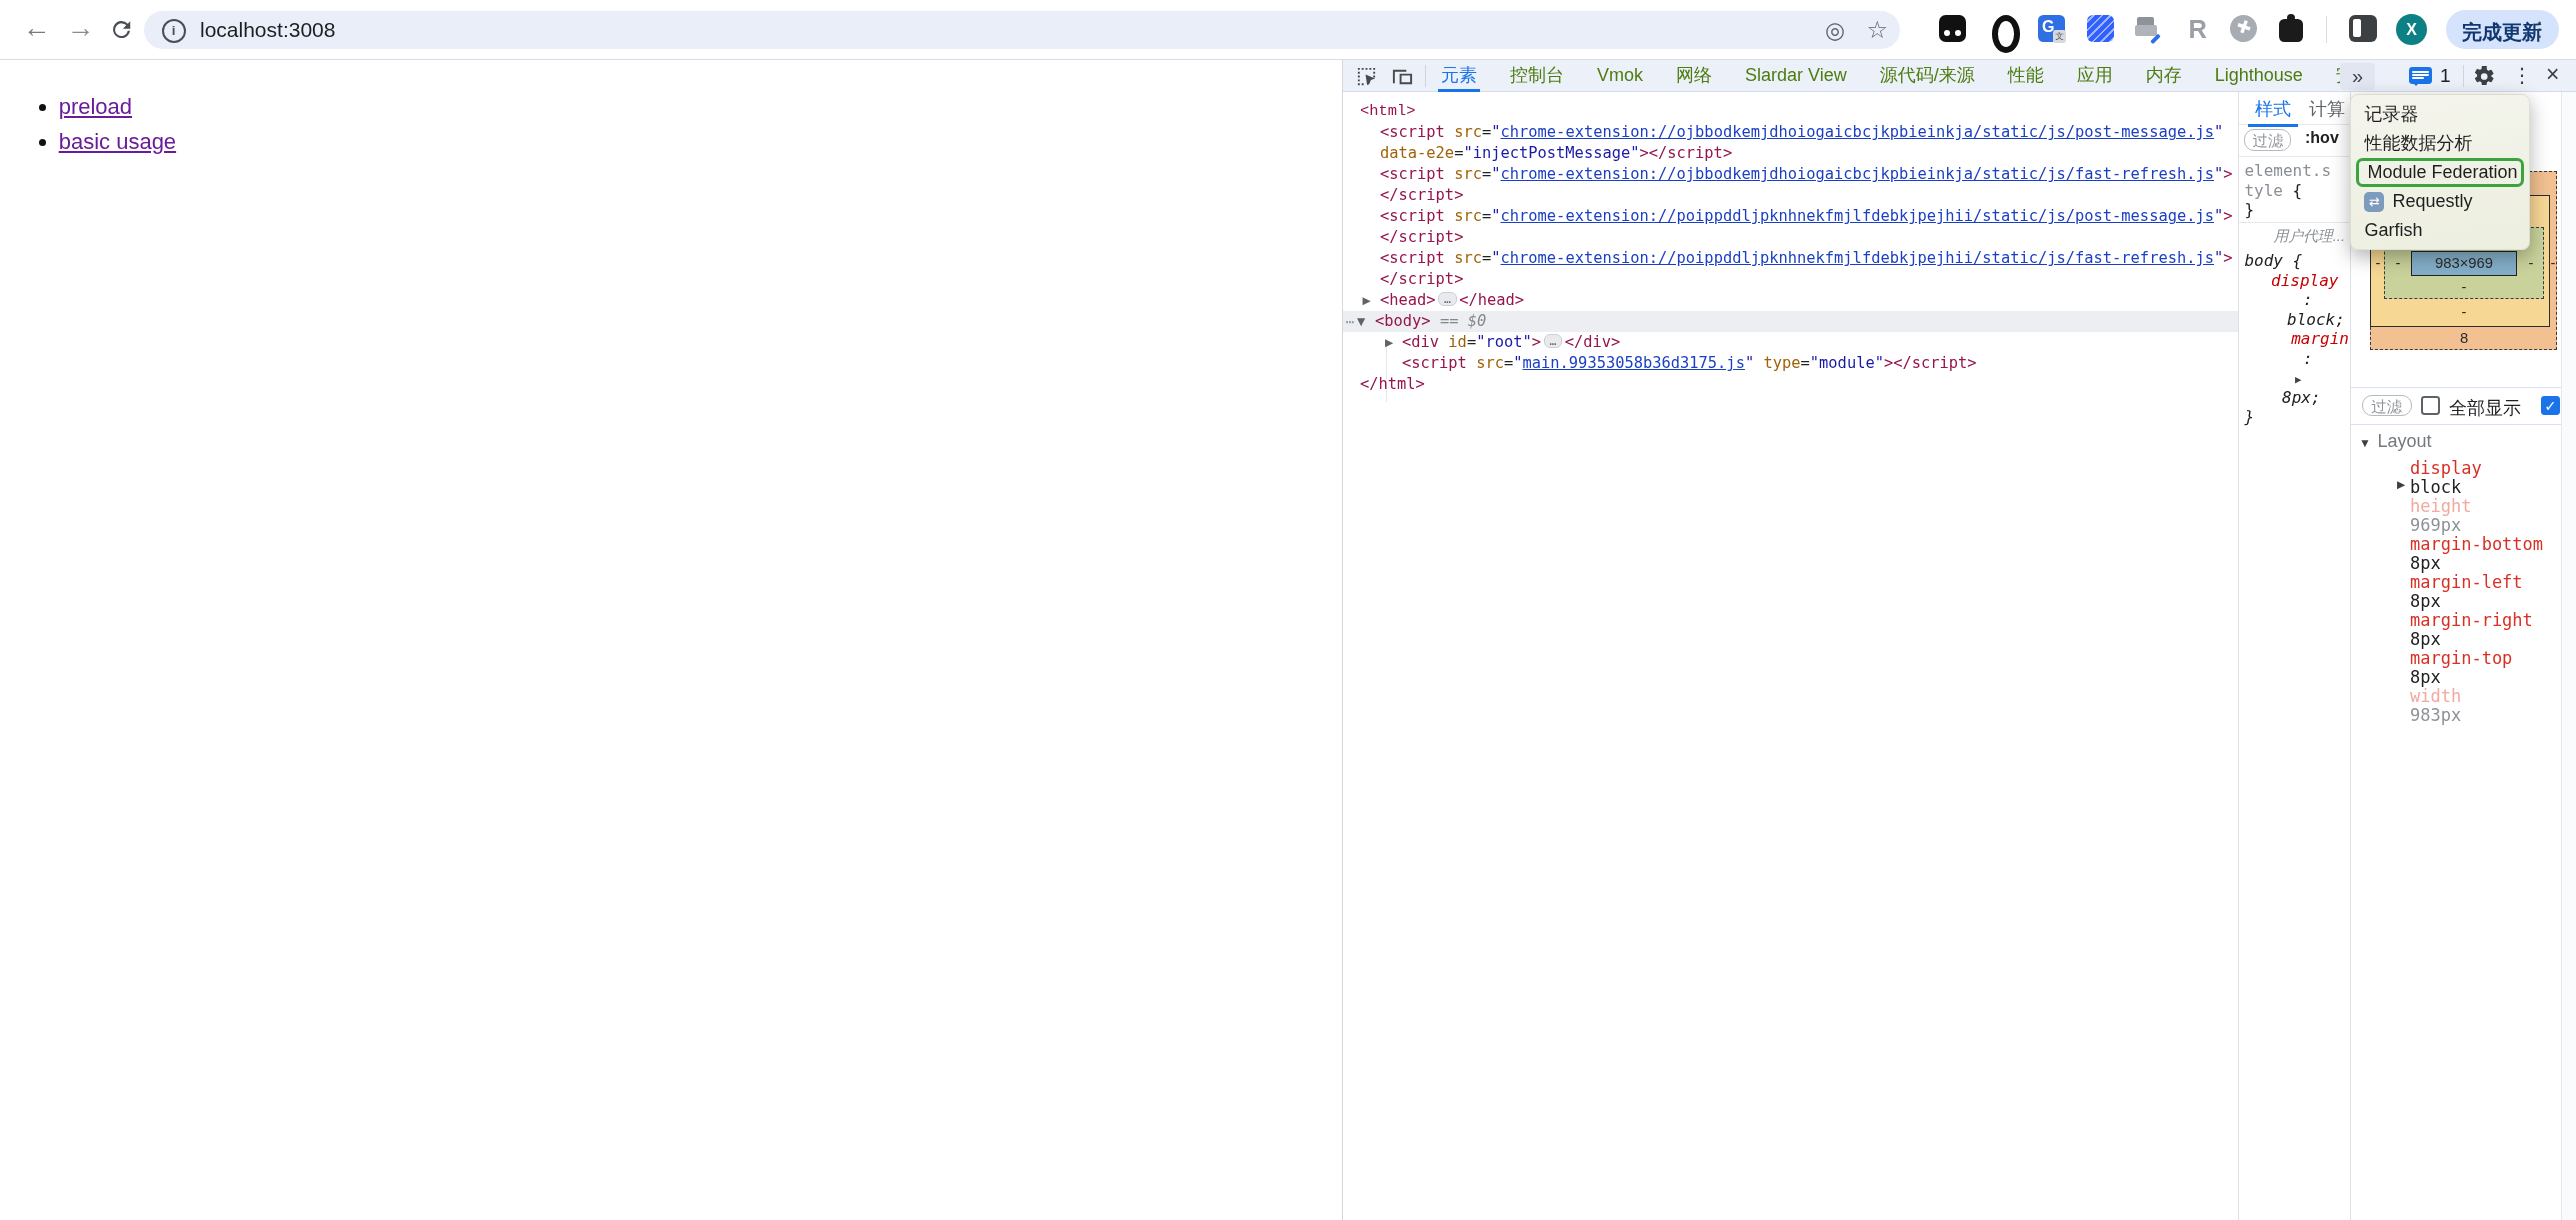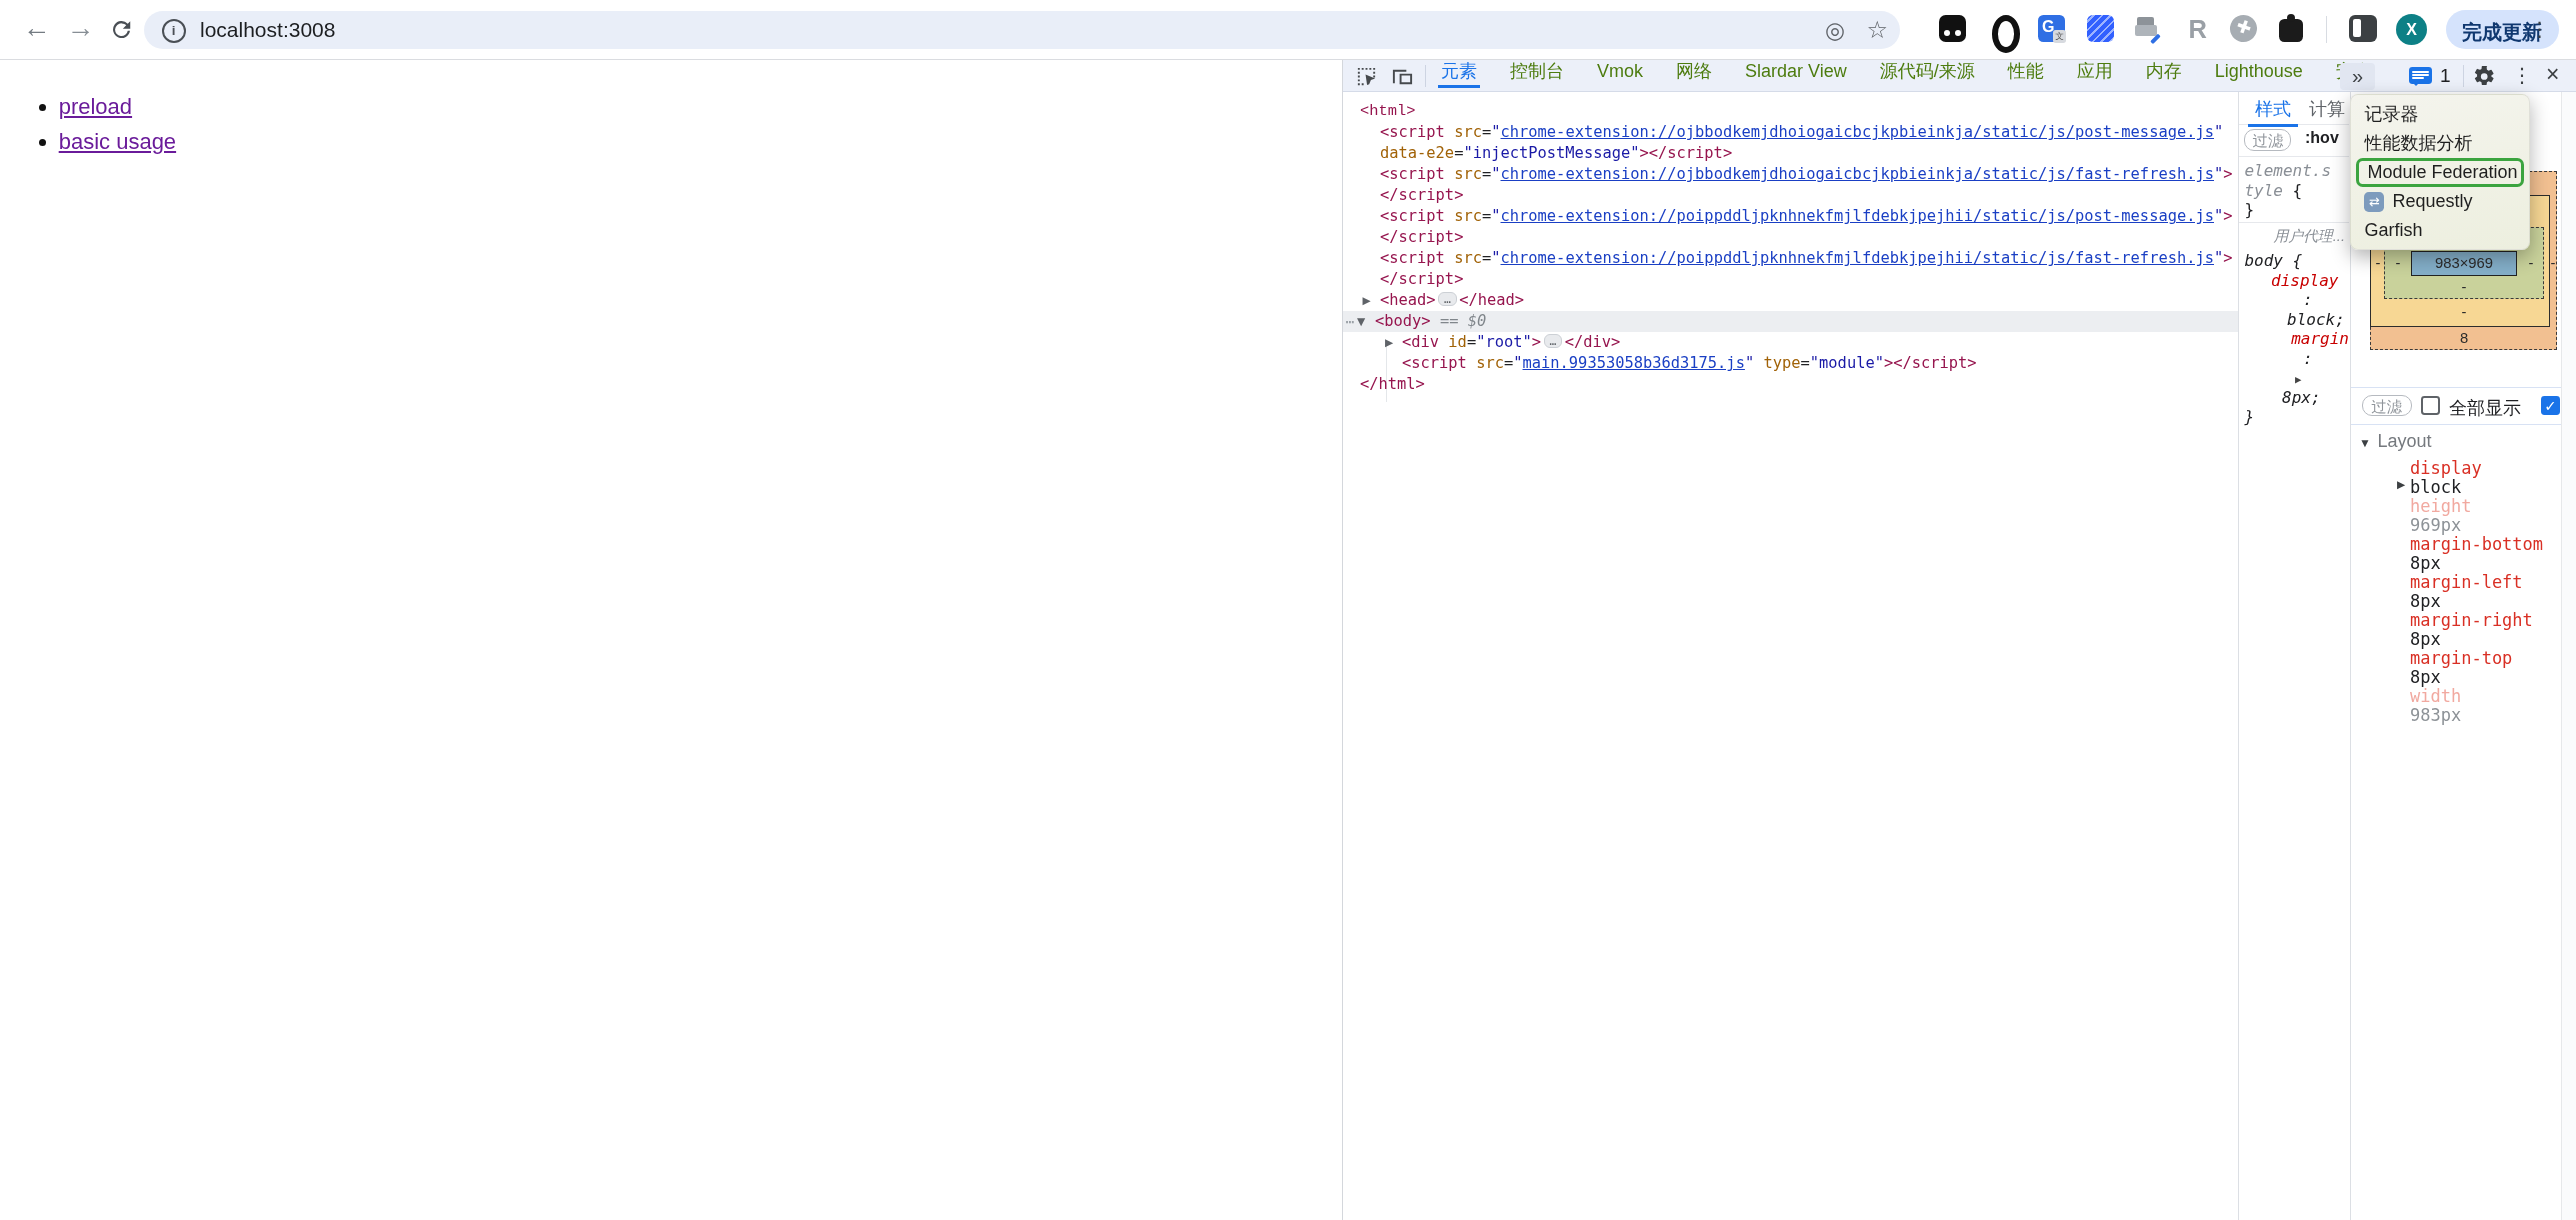--- a/index.html
+++ b/index.html
@@ -24,21 +24,21 @@
   
   .page{position:absolute;left:0;top:60px;width:1341px;height:1160px;background:#fff;}
   .page h1{margin:20px 0 0 10.7px;font-size:42px;letter-spacing:0;color:#111;}
   .page ul{margin:34px 0 0 6.7px;padding-left:52px;}
   .page li{font-size:22px;margin-bottom:9.4px;color:#111;}
   .page a{color:#6A1B9A;text-decoration:underline;}
   
   .devtools{position:absolute;left:1342px;top:60px;width:1234px;height:1160px;background:#fff;border-left:1.3px solid #d4d7dc;box-sizing:border-box;}
   .dt-toolbar{position:absolute;left:0;top:0;width:100%;height:32px;background:#ECF0F9;border-bottom:0.7px solid #d5dbe8;box-sizing:border-box;}
   .tb-ico{position:absolute;top:5.4px;width:23px;height:23px;}
-  .dt-tabs{position:absolute;left:98px;top:0;height:23px;display:flex;gap:33px;align-items:center;}
+  .dt-tabs{position:absolute;left:98px;top:0;height:23px;display:flex;gap:33px;align-items:flex-start;}
   .dt-tab{font-size:18px;color:#4d7c0f;height:32px;line-height:31px;position:relative;white-space:nowrap;}
   .dt-tab.active{color:#1a73e8;}
   .dt-tab.active::after{content:"";position:absolute;left:-2.7px;right:-2.7px;bottom:0;height:2.7px;background:#1a73e8;}
   .tb-right{position:absolute;font-size:20px;color:#3c4043;top:2.7px;}
   .chev-more{position:absolute;left:997px;top:2.7px;width:35px;height:27px;background:#e1e6f1;border-radius:4px;
              font-size:20px;color:#3c4043;text-align:center;line-height:27px;}
   .issues{position:absolute;left:1066px;top:5.4px;}
   .bubble{position:absolute;left:0;top:1.3px;width:23px;height:17.5px;background:#1a73e8;border-radius:3.4px;}
   .bubble::after{content:"";position:absolute;left:2.7px;bottom:-5.4px;border:4px solid transparent;border-top-color:#1a73e8;}
   .bubble i{position:absolute;left:3.4px;right:3.4px;height:2px;background:#fff;border-radius:1.3px;}
@@ -64,21 +64,21 @@
   .sp-tab.active::after{content:"";position:absolute;left:-6.7px;right:-6.7px;bottom:-5.4px;height:2.7px;background:#1a73e8;}
   .sp-filter{position:relative;height:31px;border-bottom:0.7px solid #e6e8ec;}
   .filter-pill{position:absolute;left:5.4px;top:4px;width:47px;height:21.5px;border:1.3px solid #b6bac0;border-radius:10px;
                font-size:15.4px;color:#90959b;text-align:center;line-height:21.5px;box-sizing:border-box;}
   .hov-lbl{position:absolute;left:66px;top:4px;font-size:16px;font-weight:bold;color:#202124;}
   .css-block{padding-top:4px;}
   .css-line{height:19.5px;line-height:19.5px;font-family:"DejaVu Sans Mono","Liberation Mono",monospace;font-size:16px;white-space:pre;}
   .rule-sep{border-top:0.7px solid #e6e8ec;margin-top:2.7px;}
   .ua-line{font-style:italic;color:#8a8f96;font-size:14.8px;text-align:right;padding:4px 4px 1.3px 0;}
   .body-rule .css-line{font-style:italic;}
-  .sk-d{color:#202124;} .sk-r{color:#c80000;} .sk-g{color:#8a8f96;font-style:italic;}
+  .sk-d{color:#202124;} .sk-r{color:#c80000;} .sk-g{color:#8a8f96;}
   .sk-ar{color:#444;font-size:10.7px;}
   
   .dt-computed{position:absolute;left:1007px;top:32px;width:211px;height:1128px;background:#fff;border-left:1.3px solid #dcdfe4;box-sizing:border-box;overflow:hidden;}
   .dt-gutter{position:absolute;left:1218px;top:32px;width:15.4px;height:1128px;background:#fafbfc;border-left:0.7px solid #e6e8ea;}
   .bm{position:absolute;font-size:14.8px;color:#2c2c2c;}
   .bm-margin{left:19px;top:79px;width:187px;height:179px;background:#F2C091;border:1.3px dashed #3a3a3a;box-sizing:border-box;}
   .bm-border{left:19px;top:103px;width:180px;height:132px;background:#F7D794;border:1.3px solid #2c2c2c;box-sizing:border-box;}
   .bm-padding{left:33px;top:135px;width:160px;height:72px;background:#C9D29B;border:1.3px dashed #3a3a3a;box-sizing:border-box;}
   .bm-content{left:60px;top:159px;width:106px;height:25px;background:#84AFC9;border:1.3px solid #222;box-sizing:border-box;
               text-align:center;line-height:22px;}

